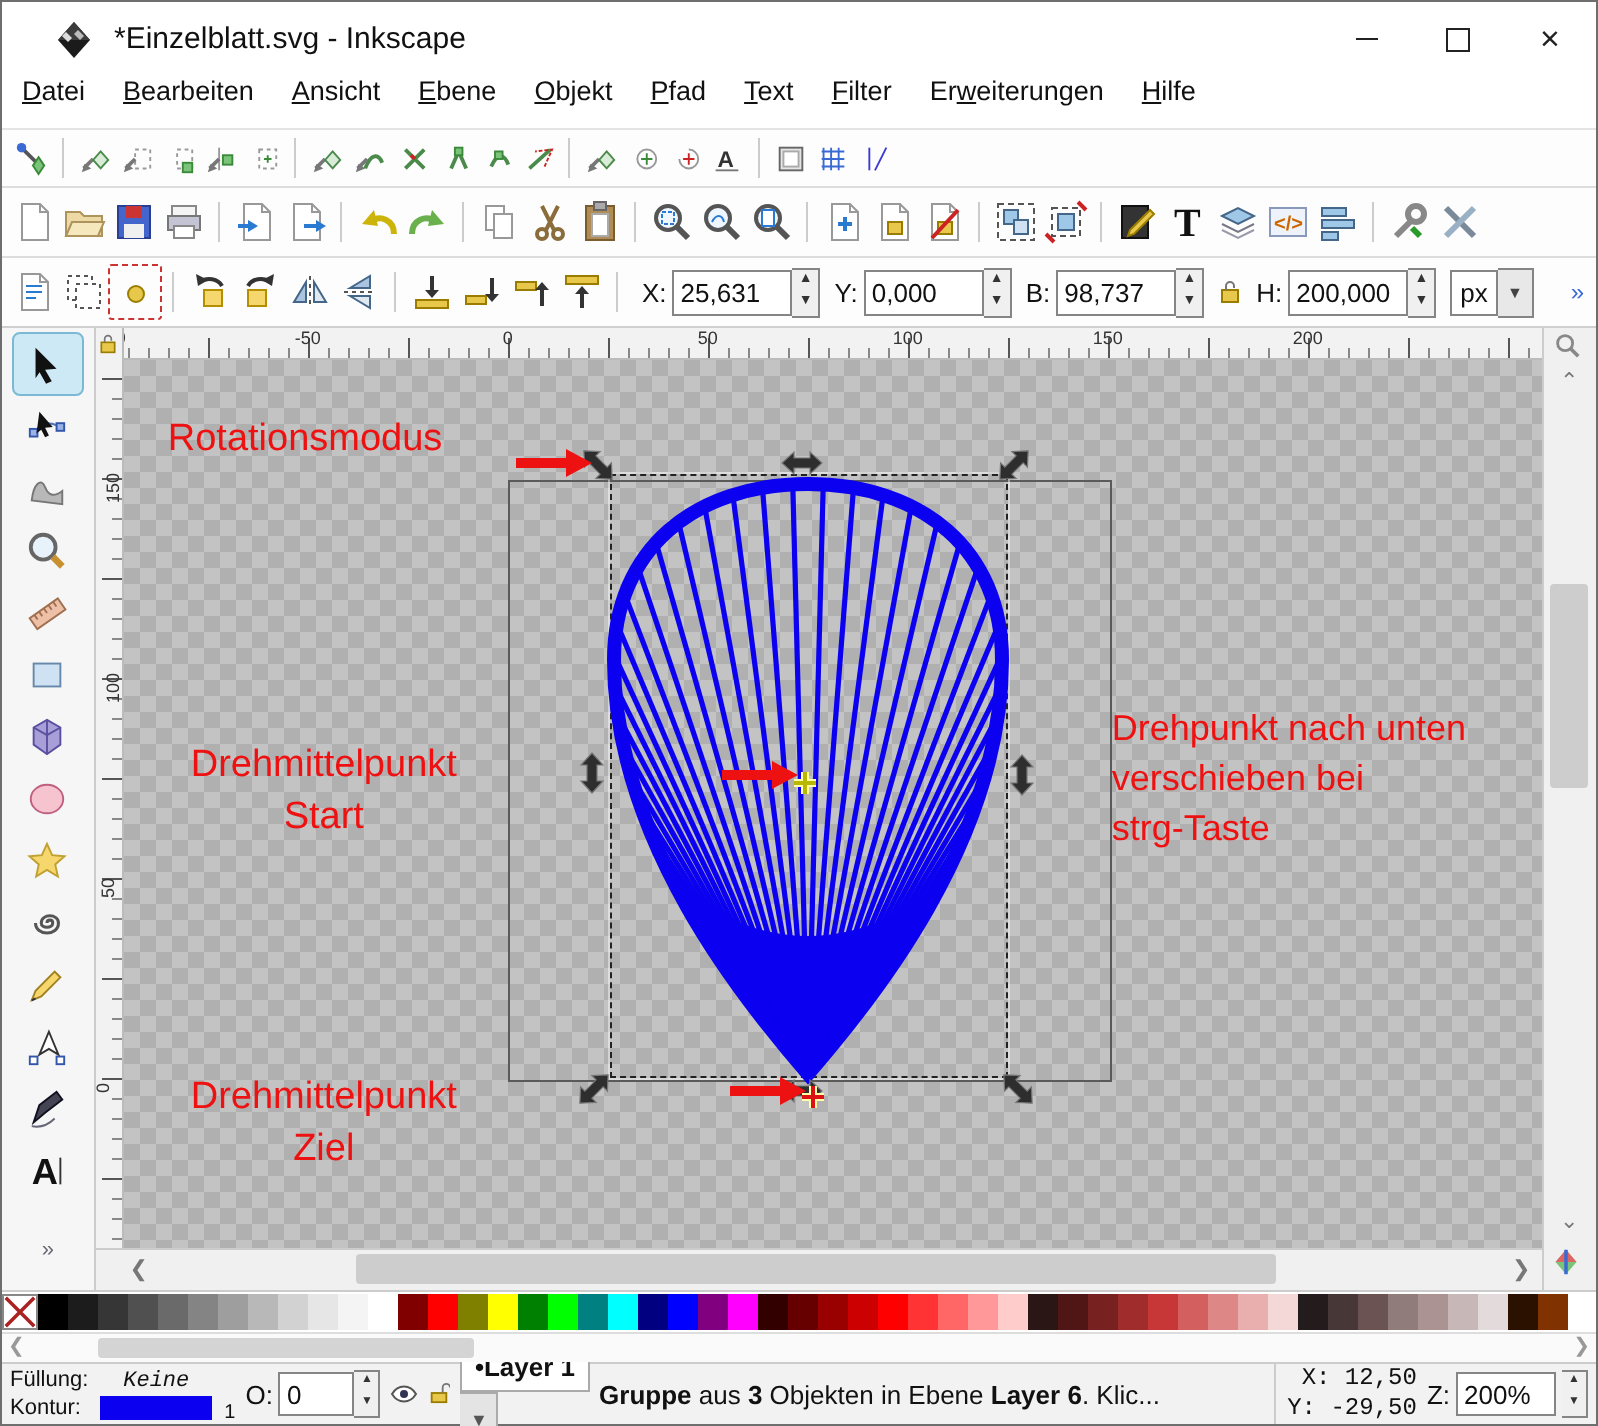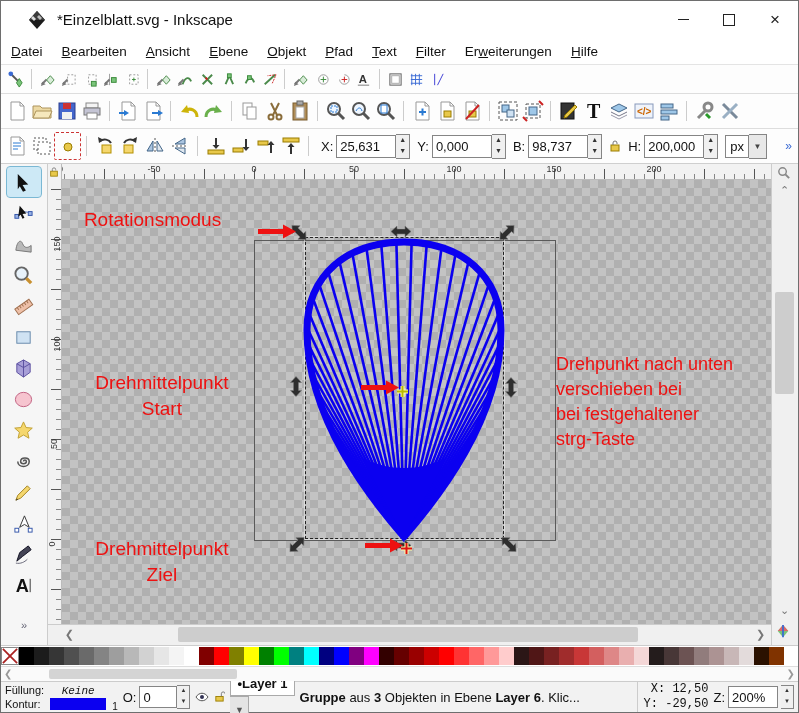--- a/index.html
+++ b/index.html
@@ -10,21 +10,21 @@
   .titlebar{height:37px;display:flex;align-items:center;background:#fff;flex:0 0 auto;}
   .titlebar .applogo{margin-left:26px;width:20px;height:20px;}
   .titlebar .title{margin-left:10px;font-size:15px;}
   .titlebar .spacer{flex:1;}
   .winbtn{width:46px;height:37px;display:flex;align-items:center;justify-content:center;font-size:16px;color:#222;}
   .winbtn .mini{width:11px;height:1px;background:#222;display:block;}
   .winbtn .maxi{width:10px;height:10px;border:1px solid #222;display:block;}
   .winbtn .clos{font-size:17px;line-height:10px;}
 
   
-  .menubar{height:26px;display:flex;align-items:center;gap:19px;padding-left:10px;background:#fff;flex:0 0 auto;font-size:13.5px;}
+  .menubar{height:26px;display:flex;align-items:flex-start;gap:19px;padding-left:10px;background:#fff;flex:0 0 auto;font-size:13.5px;}
   .menubar span{cursor:default;}
   .menubar u{text-decoration:underline;}
 
   
   .tbrow{display:flex;align-items:center;background:#fdfdfd;border-top:1px solid #e4e4e4;flex:0 0 auto;}
   .snapbar{height:28px;padding-left:4px;}
   .cmdbar{height:34px;padding-left:3px;border-top:1px solid #ddd;}
   .ctlbar{height:34px;padding-left:3px;border-top:1px solid #ddd;border-bottom:1px solid #cfcfcf;}
   .tbsep{width:1px;height:20px;background:#ccc;margin:0 5px;flex:0 0 auto;}
   .ticon{width:25px;height:26px;display:flex;align-items:center;justify-content:center;flex:0 0 auto;border-radius:2px;}
@@ -809,21 +809,20 @@
             <div>Drehmittelpunkt</div>
             <div>Start</div>
           </div>
           <div class="anno center" style="left:30px;top:356px;width:140px;">
             <div>Drehmittelpunkt</div>
             <div>Ziel</div>
           </div>
           <div class="anno right-note" id="right-note" style="left:494px;top:172px;">
               <div>Drehpunkt nach unten</div>
               <div>verschieben bei</div>
-              <div>bei festgehaltener</div>
               <div>strg-Taste</div>
             </div>
         </div>
       </div>
       <div class="hscroll">
         <span class="arr" style="left:13px;">❮</span>
         <span class="thumb"></span>
         <span class="arr" style="right:2px;">❯</span>
       </div>
     </div>

